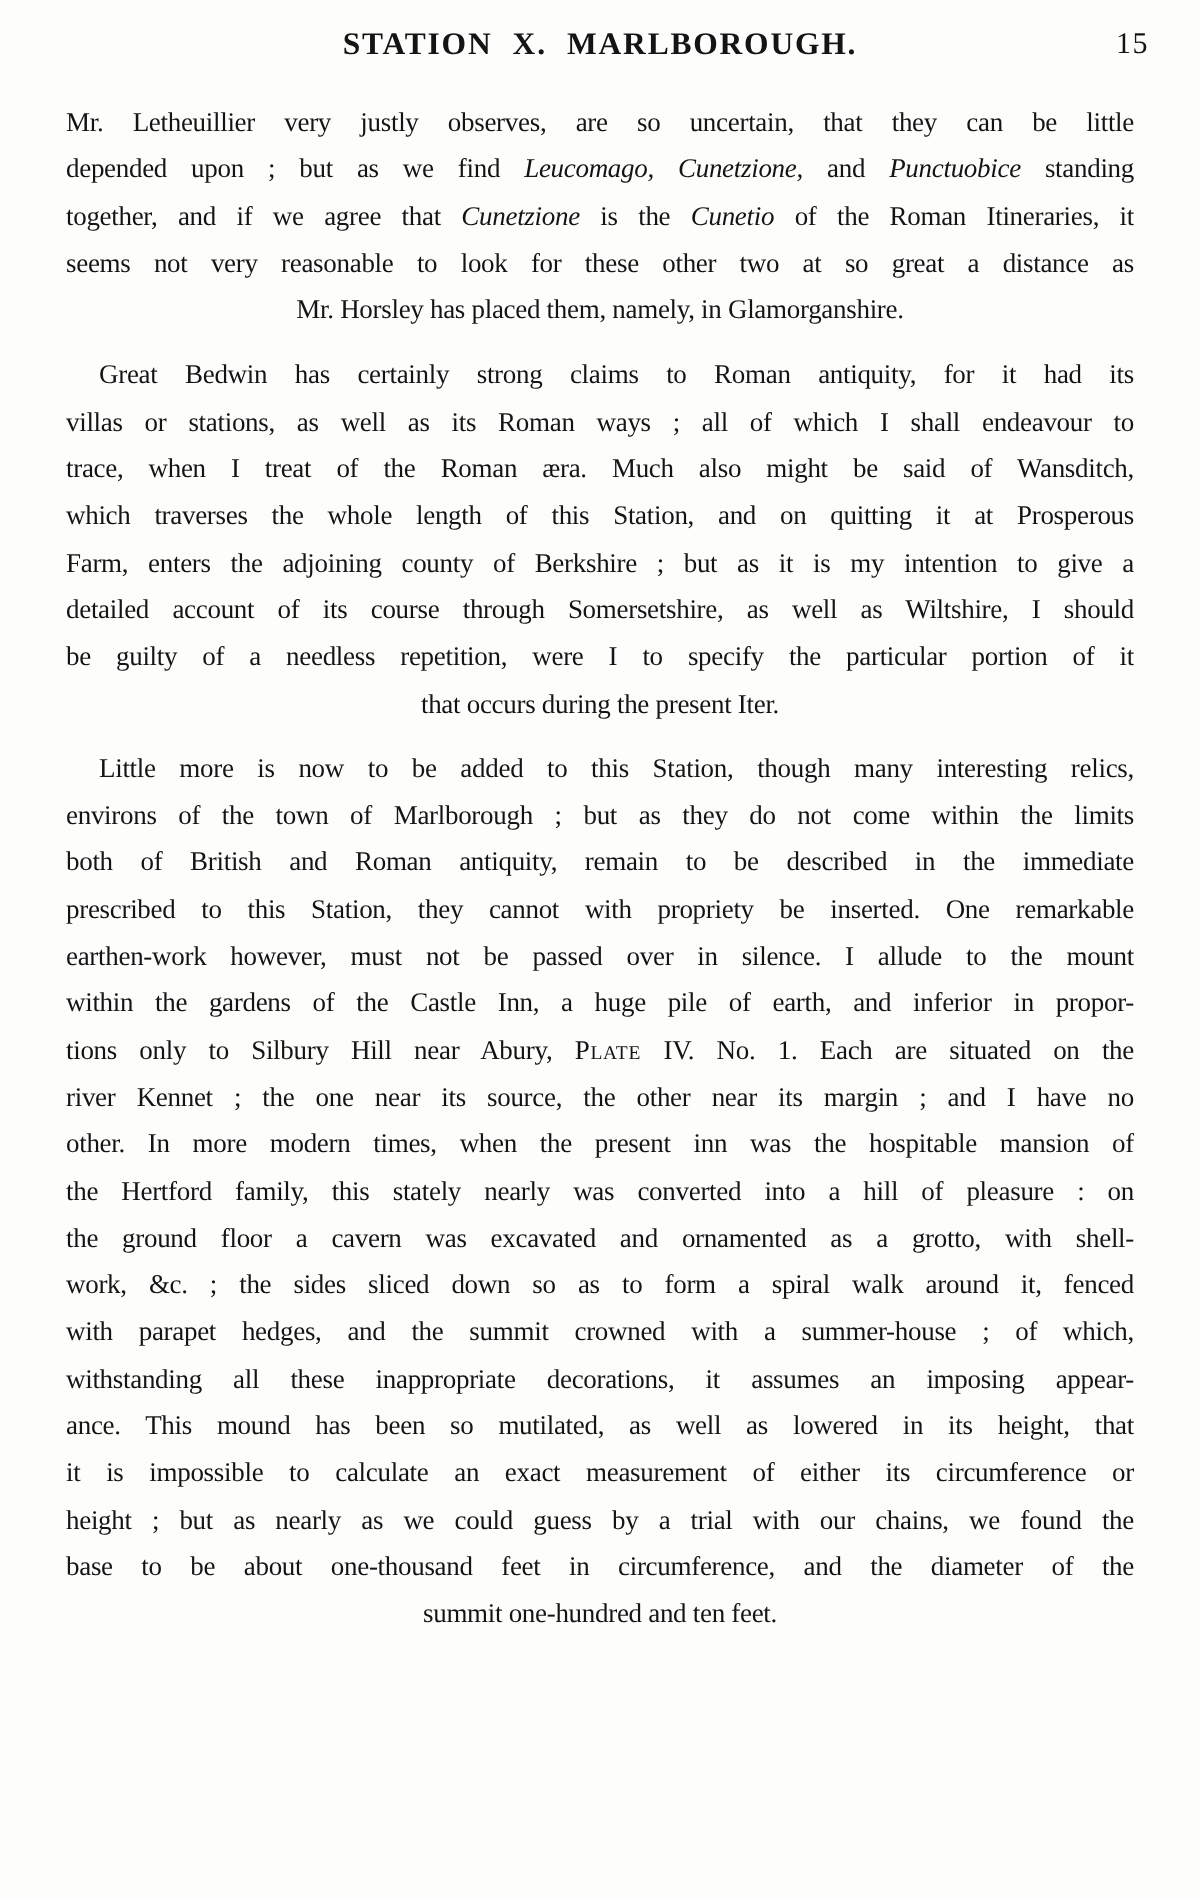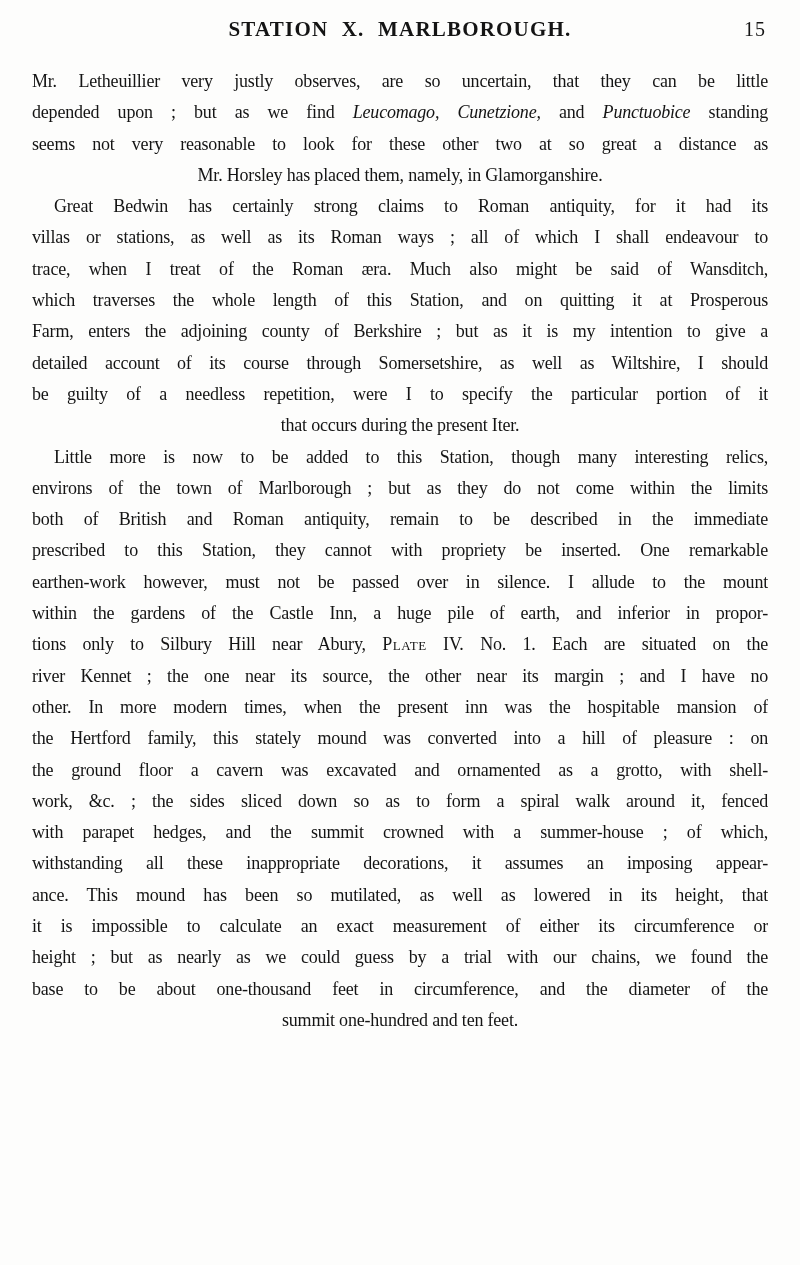--- a/index.html
+++ b/index.html
@@ -33,21 +33,21 @@
     right: 34px;
     font-size: 20px;
     font-weight: 400;
     letter-spacing: 1px;
   }
   .page-body {
     margin: 22px 32px 0 32px;
     font-size: 18px;
     letter-spacing: -0.2px;
   }
-  .paragraph { margin: 0; }
+  .paragraph { margin: 12px; }
   .line {
     height: 31.3px;
     line-height: 31.3px;
     overflow: hidden;
     white-space: normal;
     text-align: center;
   }
   .line.just { text-align: justify; }
   .line.just::after { content: ""; display: inline-block; width: 100%; }
   .line.indent { padding-left: 22px; }
@@ -59,20 +59,21 @@
 
 <div class="page">
   <div class="header">
     <div class="header-title">STATION X. MARLBOROUGH.</div>
     <div class="page-number">15</div>
   </div>
   <div class="page-body">
       <div class="paragraph">
         <div class="line just"><span>Mr. Letheuillier very justly observes, are so uncertain, that they can be little</span></div>
         <div class="line just"><span>depended upon ; but as we find </span><span class="it">Leucomago,</span><span> </span><span class="it">Cunetzione,</span><span> and </span><span class="it">Punctuobice</span><span> standing</span></div>
+        <div class="line just"><span>together, and if we agree that </span><span class="it">Cunetzione</span><span> is the </span><span class="it">Cunetio</span><span> of the Roman Itineraries, it</span></div>
         <div class="line just"><span>seems not very reasonable to look for these other two at so great a distance as</span></div>
         <div class="line"><span>Mr. Horsley has placed them, namely, in Glamorganshire.</span></div>
       </div>
       <div class="paragraph">
         <div class="line just indent"><span>Great Bedwin has certainly strong claims to Roman antiquity, for it had its</span></div>
         <div class="line just"><span>villas or stations, as well as its Roman ways ; all of which I shall endeavour to</span></div>
         <div class="line just"><span>trace, when I treat of the Roman æra. Much also might be said of Wansditch,</span></div>
         <div class="line just"><span>which traverses the whole length of this Station, and on quitting it at Prosperous</span></div>
         <div class="line just"><span>Farm, enters the adjoining county of Berkshire ; but as it is my intention to give a</span></div>
         <div class="line just"><span>detailed account of its course through Somersetshire, as well as Wiltshire, I should</span></div>
@@ -82,21 +83,21 @@
       <div class="paragraph">
         <div class="line just indent"><span>Little more is now to be added to this Station, though many interesting relics,</span></div>
         <div class="line just"><span>environs of the town of Marlborough ; but as they do not come within the limits</span></div>
         <div class="line just"><span>both of British and Roman antiquity, remain to be described in the immediate</span></div>
         <div class="line just"><span>prescribed to this Station, they cannot with propriety be inserted. One remarkable</span></div>
         <div class="line just"><span>earthen-work however, must not be passed over in silence. I allude to the mount</span></div>
         <div class="line just"><span>within the gardens of the Castle Inn, a huge pile of earth, and inferior in propor-</span></div>
         <div class="line just"><span>tions only to Silbury Hill near Abury, </span><span class="sc">Plate</span><span> IV. No. 1. Each are situated on the</span></div>
         <div class="line just"><span>river Kennet ; the one near its source, the other near its margin ; and I have no</span></div>
         <div class="line just"><span>other. In more modern times, when the present inn was the hospitable mansion of</span></div>
-        <div class="line just"><span>the Hertford family, this stately mound was converted into a hill of pleasure : on</span></div>
+        <div class="line just"><span>the Hertford family, this stately nearly was converted into a hill of pleasure : on</span></div>
         <div class="line just"><span>the ground floor a cavern was excavated and ornamented as a grotto, with shell-</span></div>
         <div class="line just"><span>work, &amp;c. ; the sides sliced down so as to form a spiral walk around it, fenced</span></div>
         <div class="line just"><span>with parapet hedges, and the summit crowned with a summer-house ; of which,</span></div>
         <div class="line just"><span>withstanding all these inappropriate decorations, it assumes an imposing appear-</span></div>
         <div class="line just"><span>ance. This mound has been so mutilated, as well as lowered in its height, that</span></div>
         <div class="line just"><span>it is impossible to calculate an exact measurement of either its circumference or</span></div>
         <div class="line just"><span>height ; but as nearly as we could guess by a trial with our chains, we found the</span></div>
         <div class="line just"><span>base to be about one-thousand feet in circumference, and the diameter of the</span></div>
         <div class="line"><span>summit one-hundred and ten feet.</span></div>
       </div>

